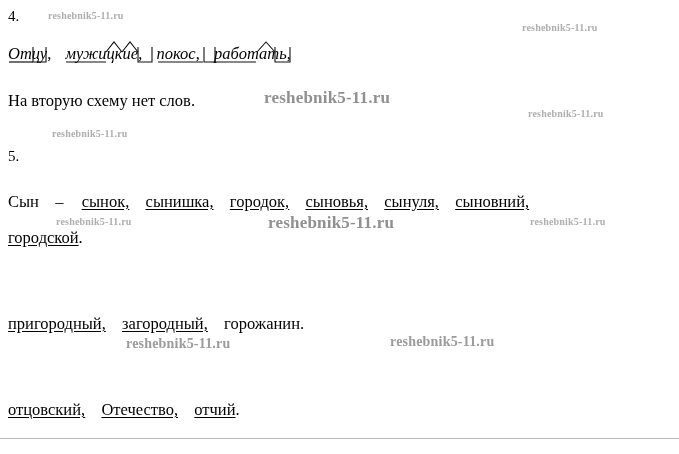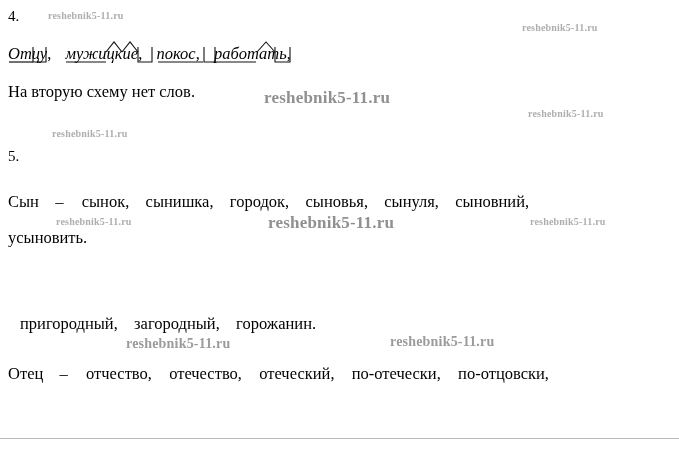--- a/index.html
+++ b/index.html
@@ -41,21 +41,21 @@
     position: absolute;
     font-size: 16.5px;
     line-height: 20px;
     white-space: nowrap;
   }
   .num {
     position: absolute;
     font-size: 15px;
     font-weight: normal;
   }
-  .u { text-underline-offset: 2px; }
+  .u { text-decoration: underline; text-underline-offset: 2px; }
 
   
   #task4-line {
     position: absolute;
     left: 8px;
     top: 44px;
     font-size: 16.5px;
     white-space: nowrap;
   }
   .morph-wrap { position: relative; display: inline-block; font-style: italic; }
@@ -130,21 +130,21 @@
     <span class="morph-wrap">
       <span>работать</span>
       <svg class="mk" style="left:-2px; top:-14px;" width="92" height="38" viewBox="0 0 92 38">
         <path d="M2,32 L44,32" stroke="#111" stroke-width="1.2" fill="none"></path>
         <path d="M45,22 L54,12 L63,22" stroke="#111" stroke-width="1.1" fill="none"></path>
         <path d="M63,17 L63,32 L78,32 L78,17" stroke="#111" stroke-width="1.1" fill="none"></path>
       </svg>
     </span><span>,</span>
   </div>
 
-  <div class="txt" style="left:8px; top:82px;text-align:right;">На вторую схему нет слов.</div>
+  <div class="txt" style="left:8px; top:91px;text-align:right;">На вторую схему нет слов.</div>
 
   <div class="num" style="left:8px; top:148px;">5.</div>
 
   <div class="blk" style="left:8px; top:192px;">
     <span>Сын</span>
     <span style="display:inline-block;width:8px"></span>
     <span>–</span>
     <span style="display:inline-block;width:10px"></span>
     <span class="u">сынок,</span>
     <span style="display:inline-block;width:8px"></span>
@@ -152,41 +152,33 @@
     <span style="display:inline-block;width:8px"></span>
     <span class="u">городок,</span>
     <span style="display:inline-block;width:8px"></span>
     <span class="u">сыновья,</span>
     <span style="display:inline-block;width:8px"></span>
     <span class="u">сынуля,</span>
     <span style="display:inline-block;width:8px"></span>
     <span class="u">сыновний,</span>
   </div>
   <div class="blk" style="left:8px; top:228px;">
-    <span class="u">усыновить</span><span>.</span>
+    <span class="u">городской</span><span>.</span>
   </div>
 
-  <div class="blk" style="left:8px; top:314px;margin-left:12px;">
+  <div class="blk" style="left:8px; top:314px;">
     <span class="u">пригородный,</span>
     <span style="display:inline-block;width:8px"></span>
     <span class="u">загородный,</span>
     <span style="display:inline-block;width:8px"></span>
     <span>горожанин.</span>
   </div>
 
-  <div class="blk" style="left:8px; top:364px;">
-    <span>Отец</span>
+  <div class="blk" style="left:8px; top:400px;">
+    <span class="u">отцовский,</span>
     <span style="display:inline-block;width:8px"></span>
-    <span>–</span>
-    <span style="display:inline-block;width:10px"></span>
-    <span class="u">отчество,</span>
-    <span style="display:inline-block;width:9px"></span>
-    <span class="u">отечество,</span>
-    <span style="display:inline-block;width:9px"></span>
-    <span class="u">отеческий,</span>
-    <span style="display:inline-block;width:9px"></span>
-    <span class="u">по-отечески,</span>
-    <span style="display:inline-block;width:9px"></span>
-    <span class="u">по-отцовски,</span>
+    <span class="u">Отечество,</span>
+    <span style="display:inline-block;width:8px"></span>
+    <span class="u">отчий</span><span>.</span>
   </div>
 
   <div class="rule"></div>
 </div>
 
 </body></html>

